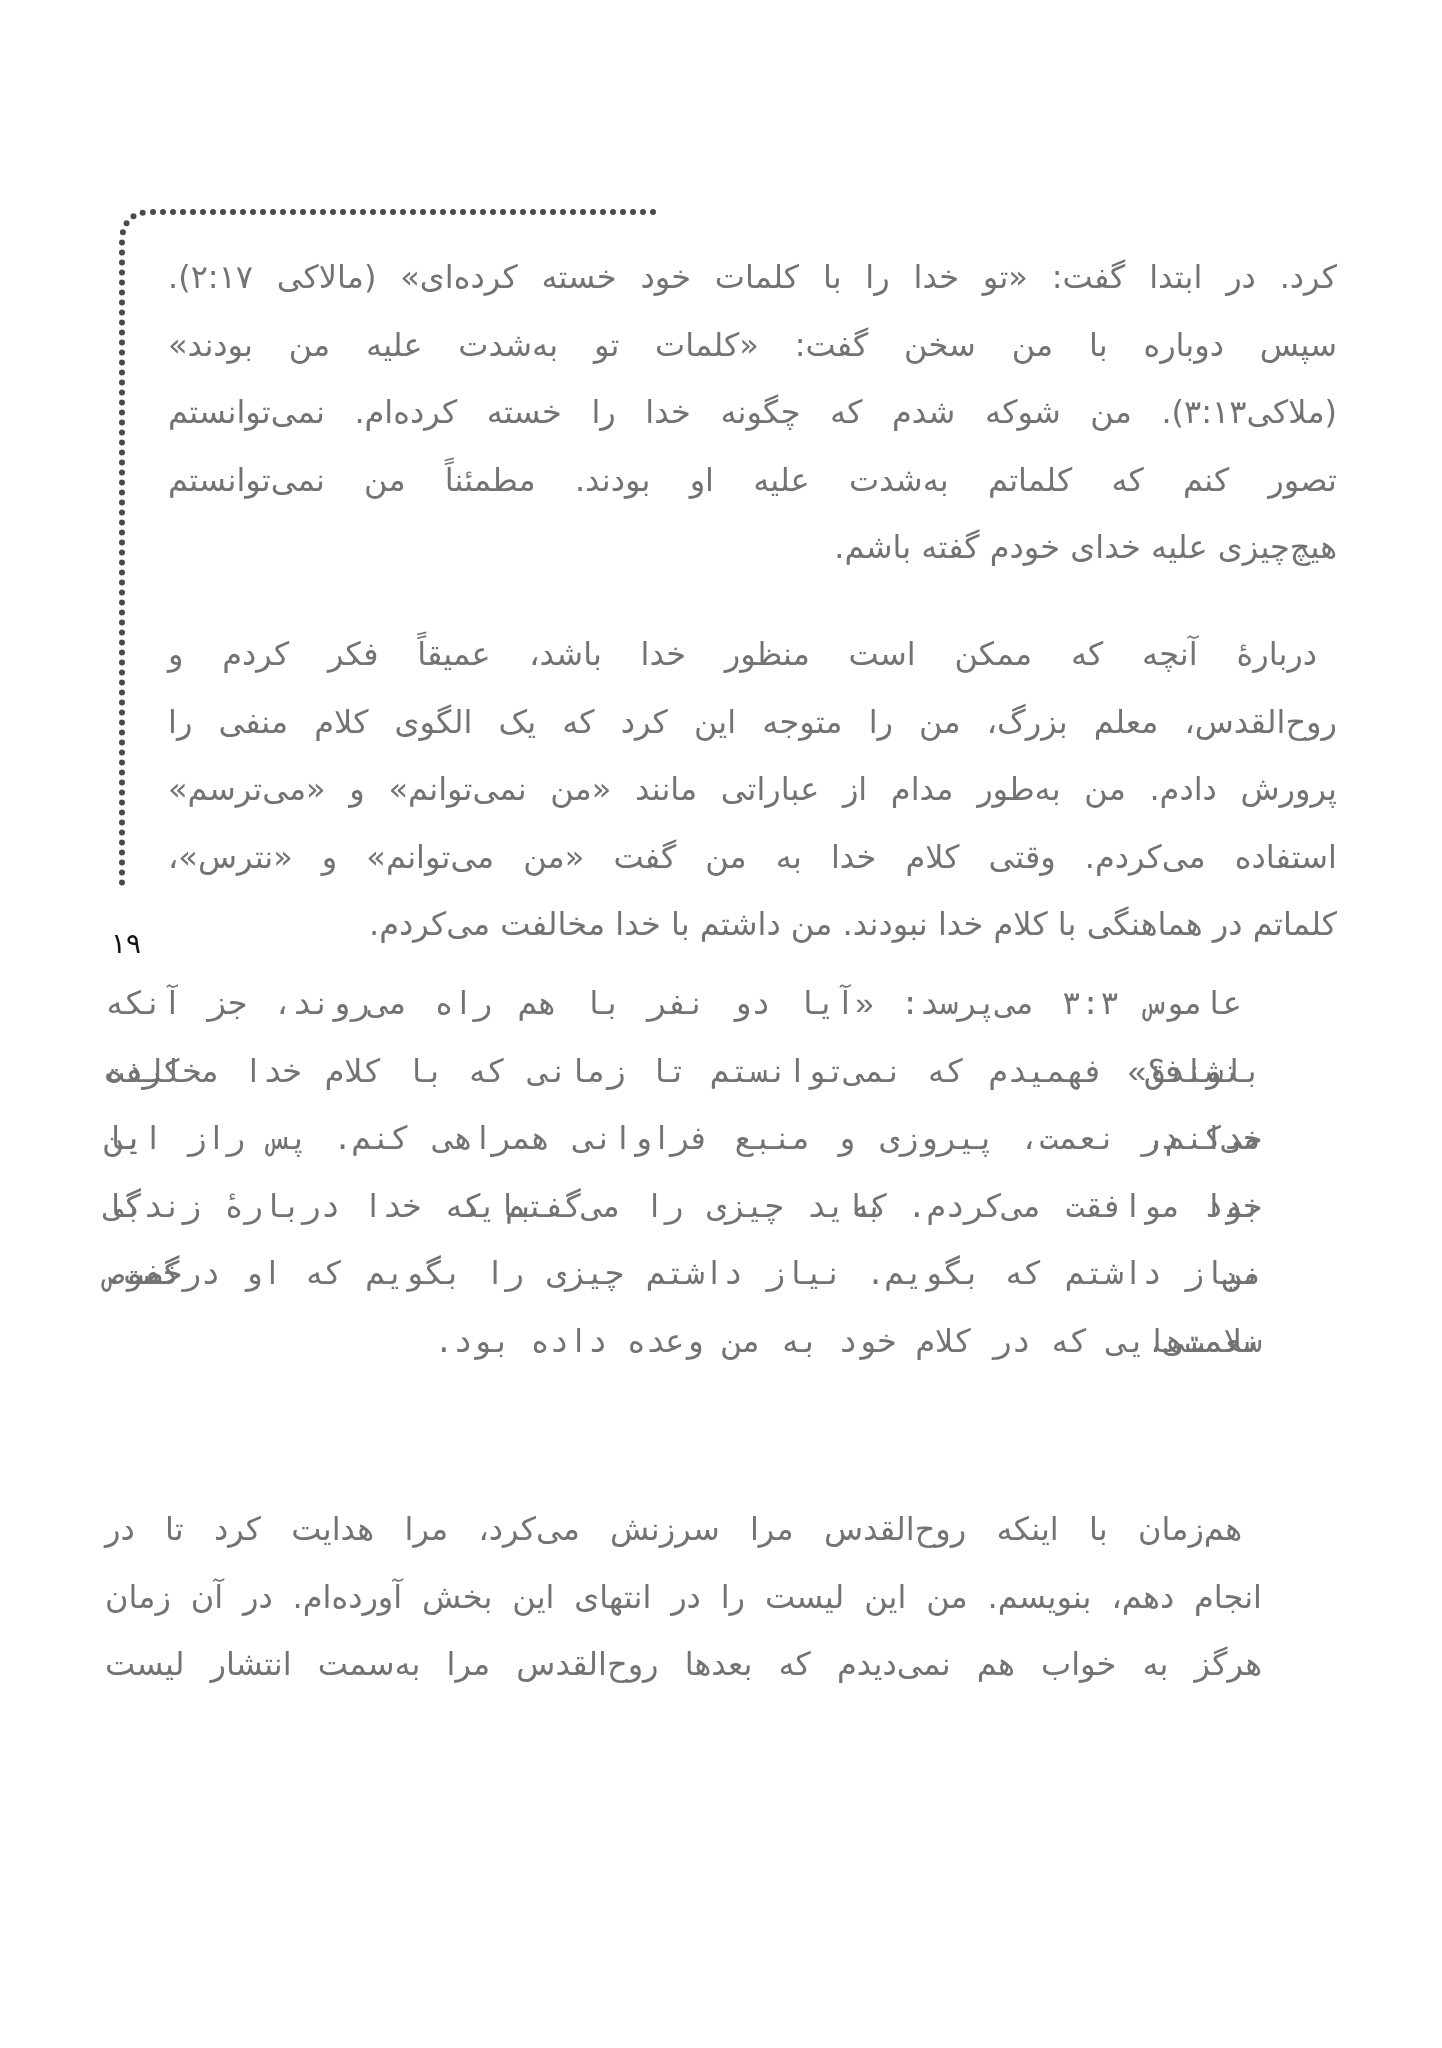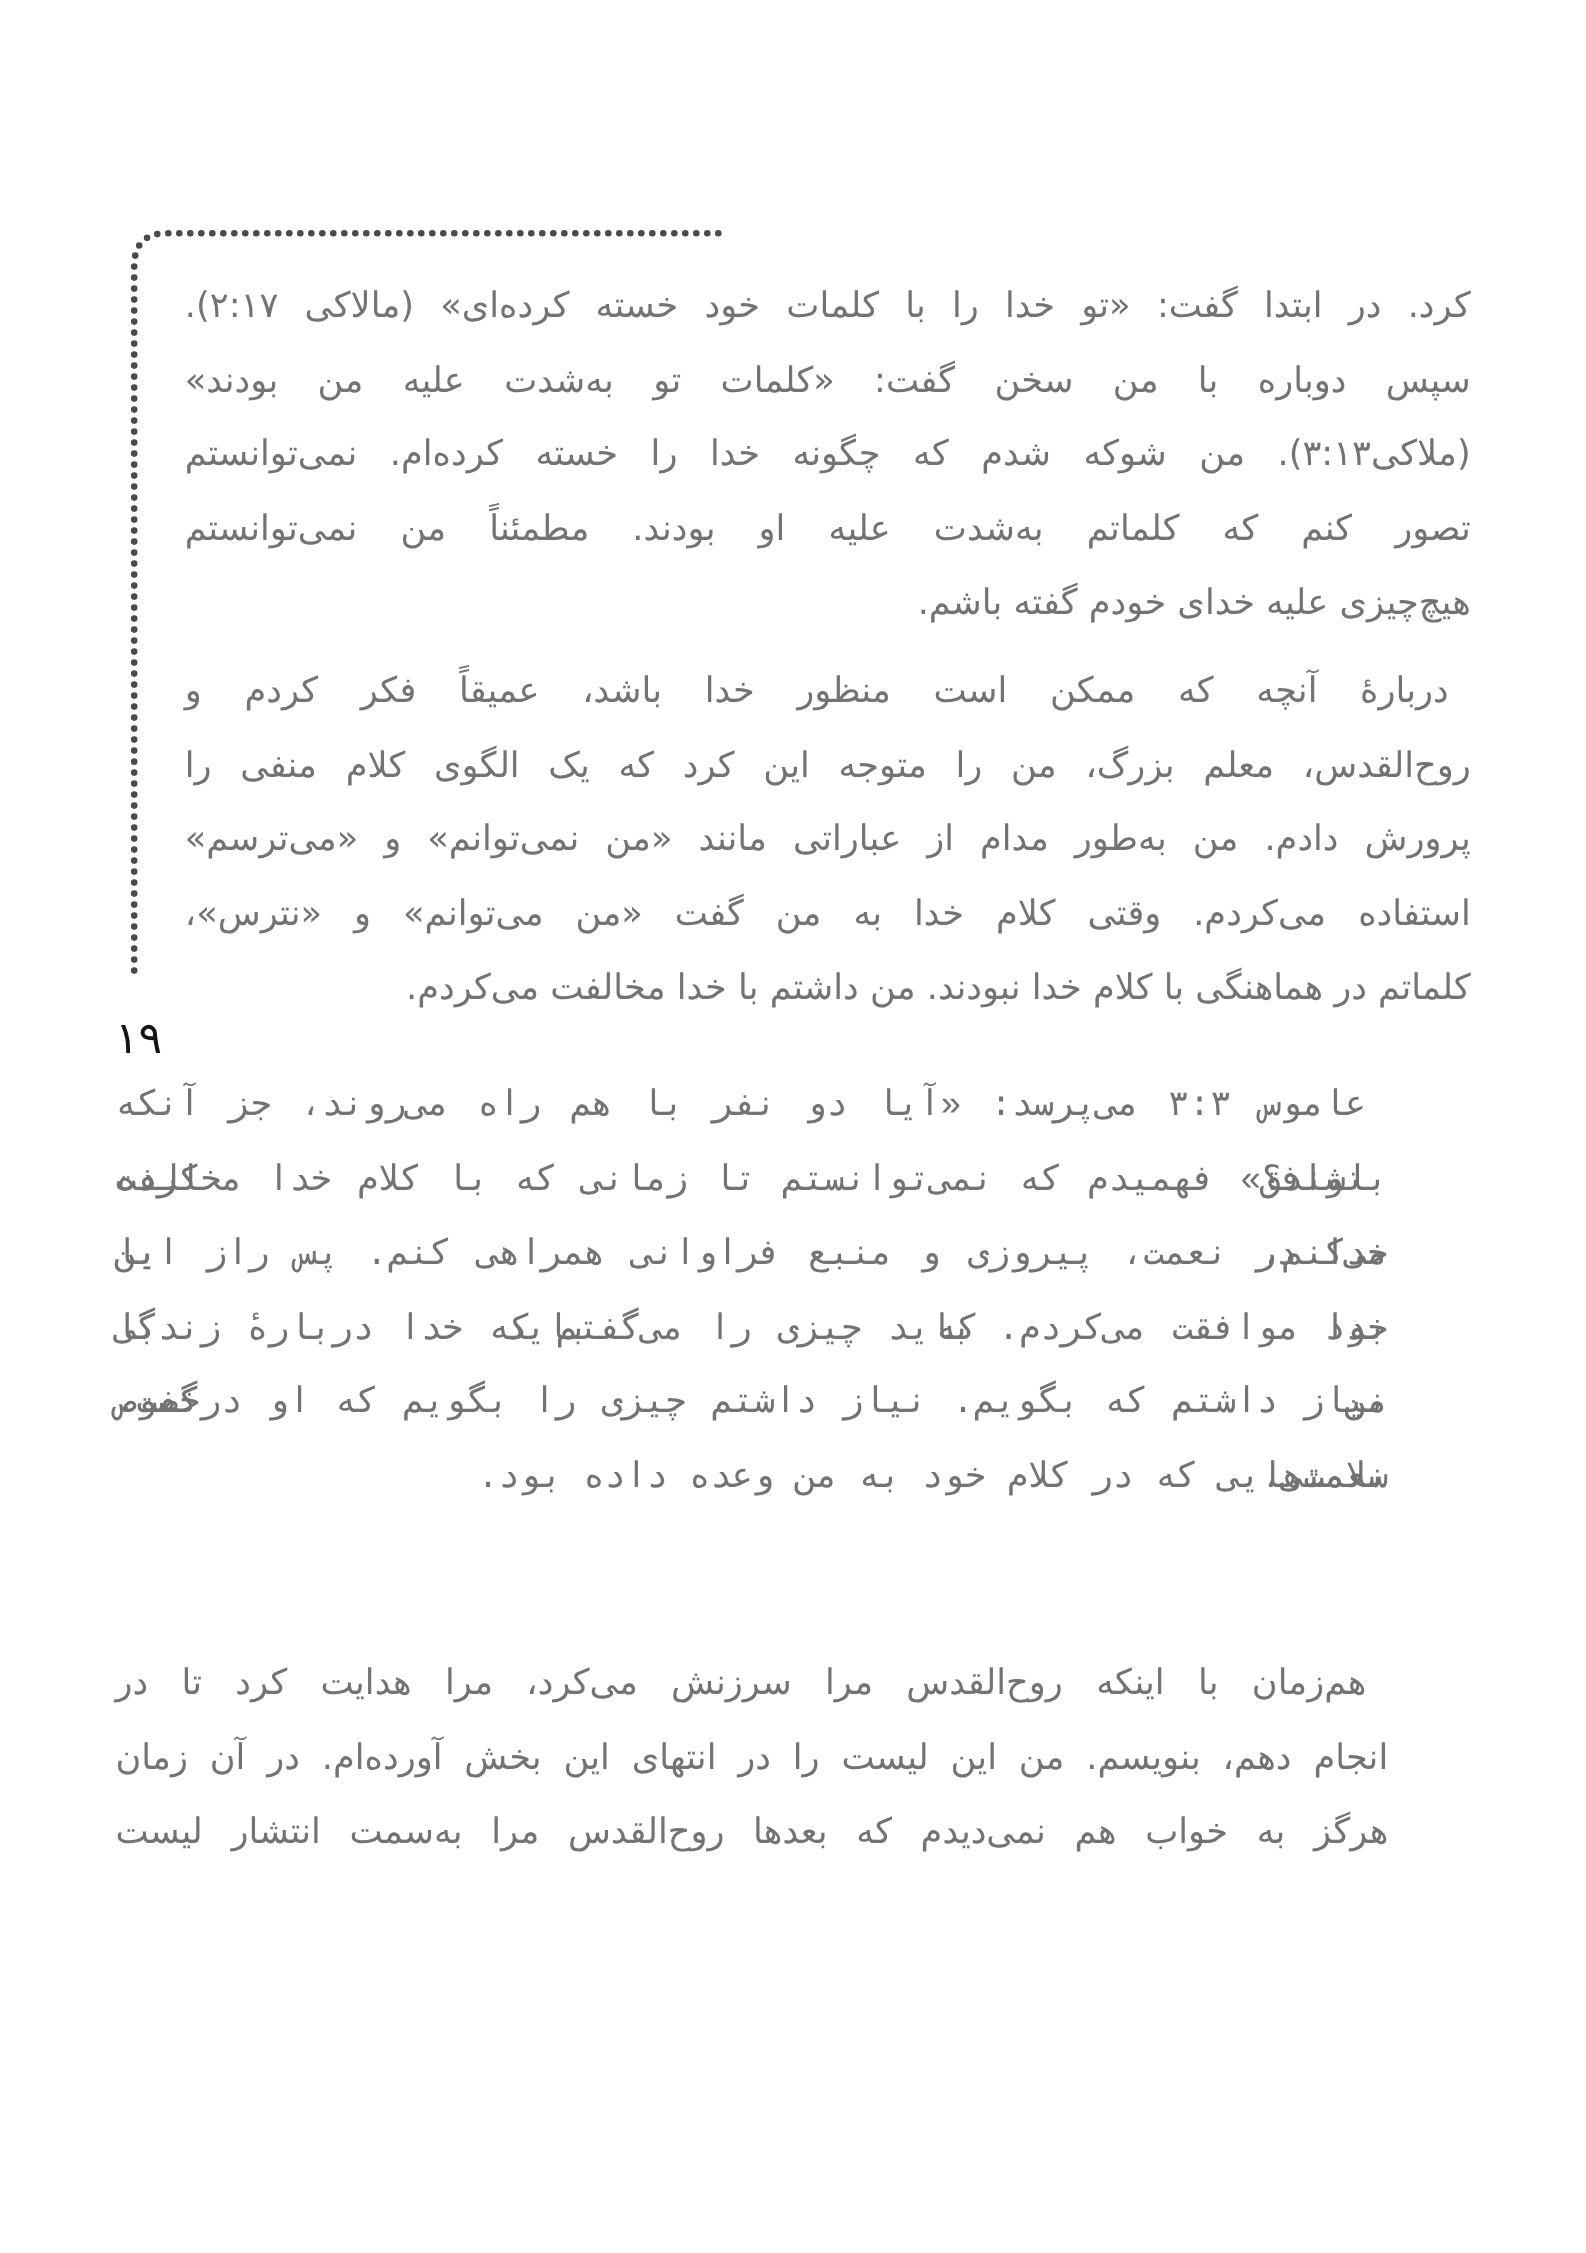--- a/index.html
+++ b/index.html
@@ -29,21 +29,21 @@
   }
   .excerpt-para {
     left: 168px;
     width: 1169px;
   }
   .body-para {
     left: 105px;
     width: 1157px;
   }
   #para-1 { top: 244px; }
-  #para-2 { top: 594px; }
+  #para-2 { top: 621px; }
   #para-3 { top: 972px; font-family: Liberation Mono, monospace; }
   #para-4 { top: 1496px; }
   .line {
     height: 67.5px;
     text-align: justify;
     text-align-last: justify;
   }
   .line.last {
     text-align-last: right;
   }
@@ -57,21 +57,21 @@
     pointer-events: none;
   }
   .page-number {
     position: absolute;
     left: 97px;
     top: 916px;
     width: 58px;
     height: 56px;
     line-height: 56px;
     text-align: center;
-    font-size: 40px;
+    font-size: 28px;
     color: #141414;
     direction: rtl;
   }
 </style>
 </head>
 <body>
 
 <div class="page">
 
   <svg class="border-svg" width="1442" height="2048" viewBox="0 0 1442 2048">

